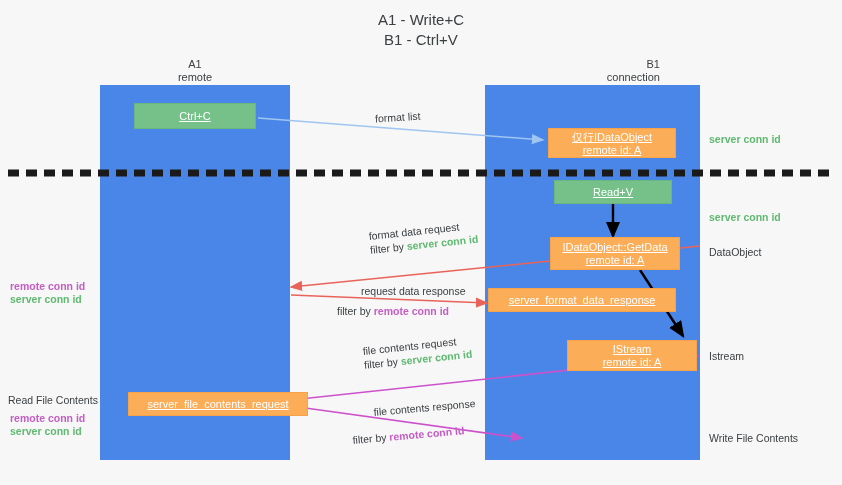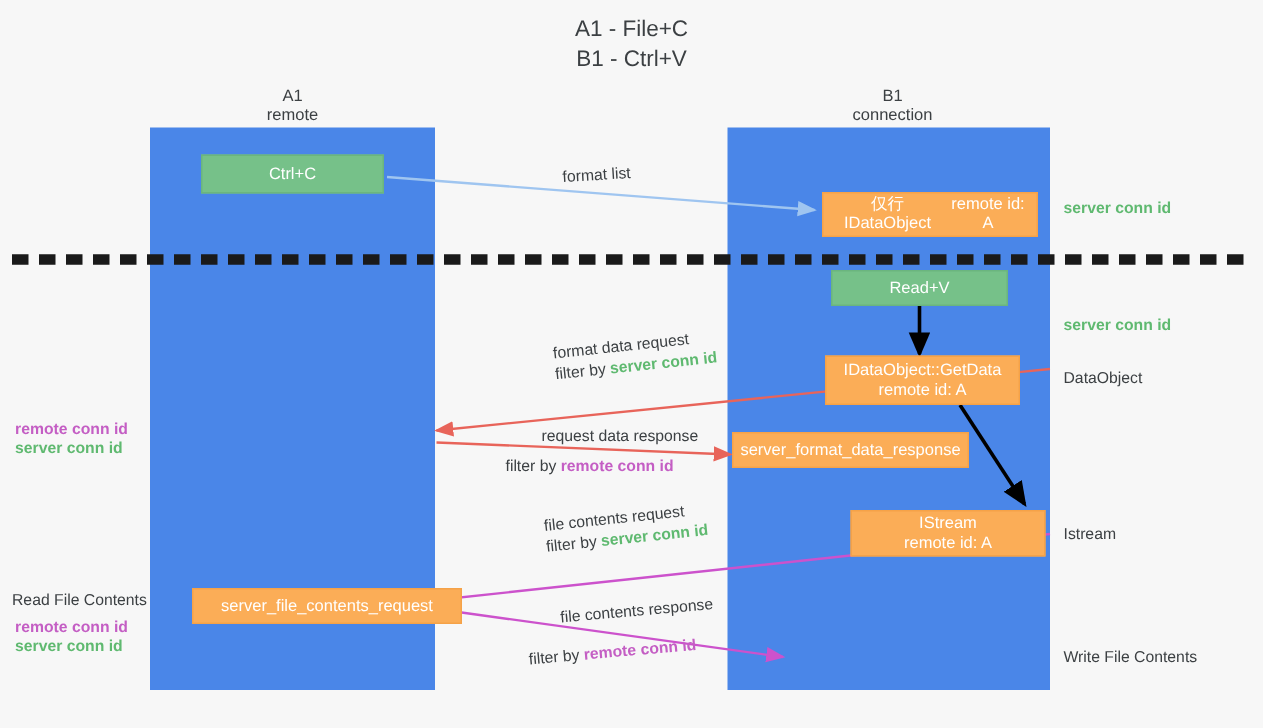--- a/index.html
+++ b/index.html
@@ -30,20 +30,21 @@
 
   
   .node{
     box-sizing:border-box;
     display:flex;align-items:center;justify-content:center;
     text-align:center;
     color:#ffffff;
     font-size:11px;line-height:13px;
     border:1px solid rgba(0,0,0,.10);
     padding:2px 4px;
+    text-decoration:underline;
   }
   .node.green{background:#76c189;border-color:#6bb57e;}
   .node.orange{background:#fbad57;border-color:#f5a248;}
 
   
   .elabel{
     font-size:10.5px;line-height:14px;color:#3c4043;
     white-space:nowrap;
   }
   .green-t{color:#5fb970;font-weight:bold;}
@@ -56,29 +57,29 @@
   .side.purple{color:#c45ec4;font-weight:bold;}
 
   svg.overlay{position:absolute;left:0;top:0;width:842px;height:485px;pointer-events:none;}
 </style>
 </head>
 <body>
 
 <div id="stage">
 
   <div class="abs title">
-    <div>A1 - File+C</div>
+    <div>A1 - Write+C</div>
     <div>B1 - Ctrl+V</div>
   </div>
 
   <div class="abs lane-head" style="left:130px;top:58px;width:130px;">
     <div>A1</div>
     <div>remote</div>
   </div>
-  <div class="abs lane-head" style="left:530px;top:58px;width:130px;">
+  <div class="abs lane-head" style="left:530px;top:58px;width:130px;text-align:right;">
     <div>B1</div>
     <div>connection</div>
   </div>
 
   <div class="abs lane" style="left:100px;top:85px;width:190px;height:375px;"></div>
   <div class="abs lane" style="left:485px;top:85px;width:215px;height:375px;"></div>
 
   <svg class="overlay">
     <defs>
       <marker id="ah-blue" markerWidth="9" markerHeight="9" refX="7" refY="3.2" orient="auto">
@@ -114,35 +115,35 @@
 
   <div class="abs node green" style="left:134px;top:103px;width:122px;height:26px;">
     <span>Ctrl+C</span>
   </div>
 
 
   <div class="abs node orange" style="left:128px;top:392px;width:180px;height:24px;">
     <span>server_file_contents_request</span>
   </div>
 
-  <div class="abs node orange" style="left:548px;top:128px;width:144px;height:30px;flex-direction:row;justify-content:space-between;">
+  <div class="abs node orange" style="left:548px;top:128px;width:128px;height:30px;flex-direction:column;justify-content:space-between;">
     <span>仅行IDataObject</span>
     <span>remote id: A</span>
   </div>
 
   <div class="abs node green" style="left:554px;top:180px;width:118px;height:24px;">
     <span>Read+V</span>
   </div>
 
   <div class="abs node orange" style="left:550px;top:237px;width:130px;height:33px;flex-direction:column;justify-content:flex-end;">
     <span>IDataObject::GetData</span>
     <span>remote id: A</span>
   </div>
 
-  <div class="abs node orange" style="left:488px;top:288px;width:158px;height:24px;">
+  <div class="abs node orange" style="left:488px;top:288px;width:188px;height:24px;">
     <span>server_format_data_response</span>
   </div>
 
   <div class="abs node orange" style="left:567px;top:340px;width:130px;height:31px;flex-direction:column;">
     <span>IStream</span>
     <span>remote id: A</span>
   </div>
 
 
   <div class="abs elabel" style="left:375px;top:110px;transform:rotate(-3.5deg);">

